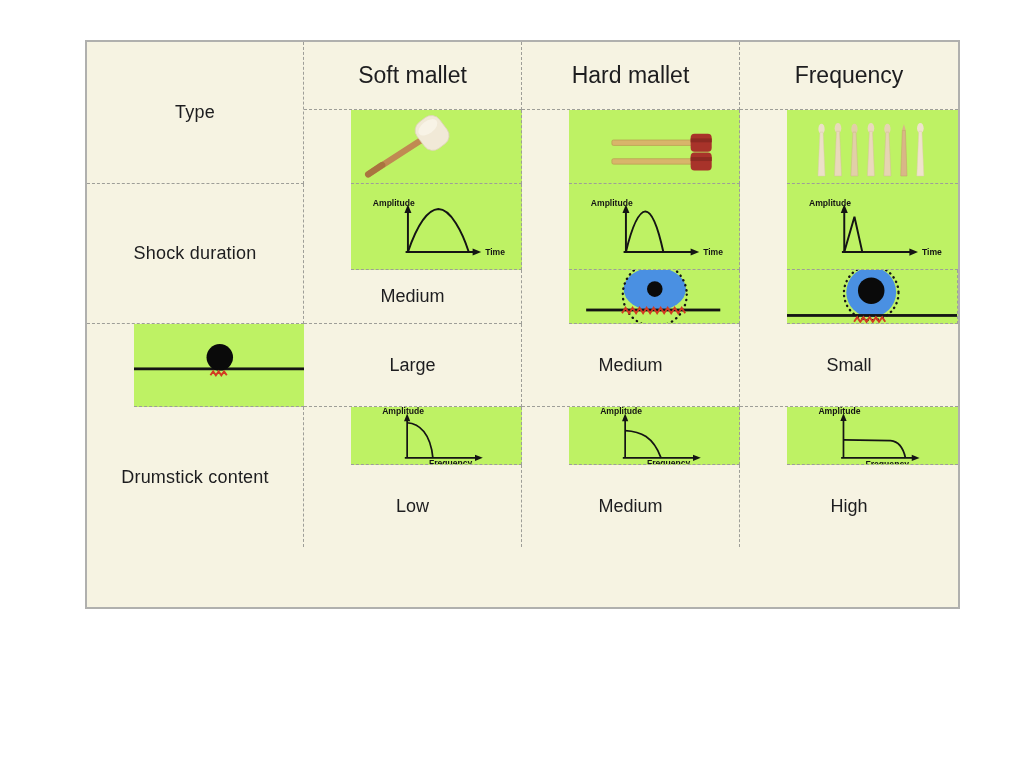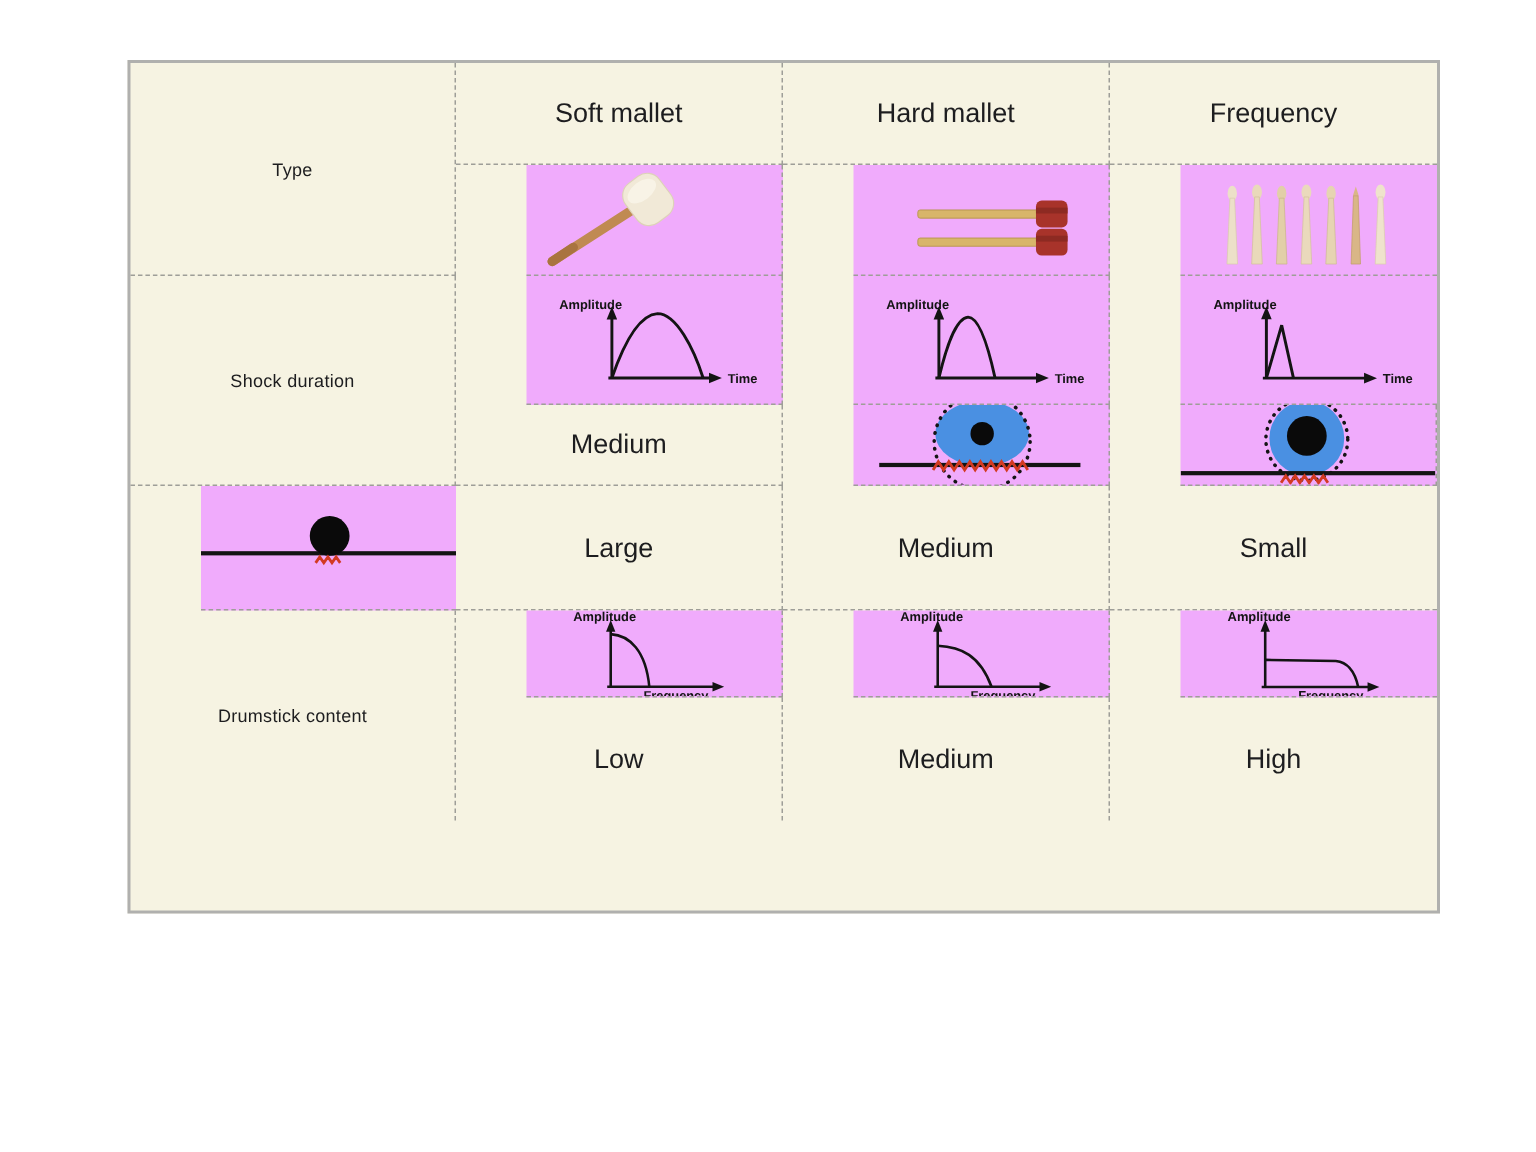--- a/index.html
+++ b/index.html
@@ -12,23 +12,23 @@
     display: grid;
     grid-template-columns: 217px 218px 218px 218px;
     grid-template-rows: 68px 74px 86px 54px 83px 58px 82px 60px;
     border: 2px solid #b0b0ae;
     background: #f6f3e2;
   }
   .cell { border-right: 1px dashed #9e9e98; border-bottom: 1px dashed #9e9e98;
           display: flex; align-items: center; justify-content: center; }
   .cell.no-r { border-right: none; }
   .cell.no-b { border-bottom: none; }
-  .label-cell { grid-row: span 2; font-size: 12px; letter-spacing: .2px; }
-  .head-cell  { font-size: 18px; }
-  .img-cell   { background: #f0abfc; padding: 0; overflow: hidden; margin-left: 47px; }
+  .label-cell { grid-row: span 2; font-size: 18px; letter-spacing: .2px; }
+  .head-cell  { font-size: 23px; }
+  .img-cell   { background: #bef264; padding: 0; overflow: hidden; margin-left: 47px; }
   .val-cell   { font-size: 18px; }
   svg { display: block; }
   .ink { stroke: #141414; fill: none; }
   .axis-label { font-family: "Liberation Sans", sans-serif; font-weight: bold; font-size: 11px; fill: #141414; }
 </style>
 </head>
 <body>
 
 <div class="slide">
   <div class="cmp-table">

